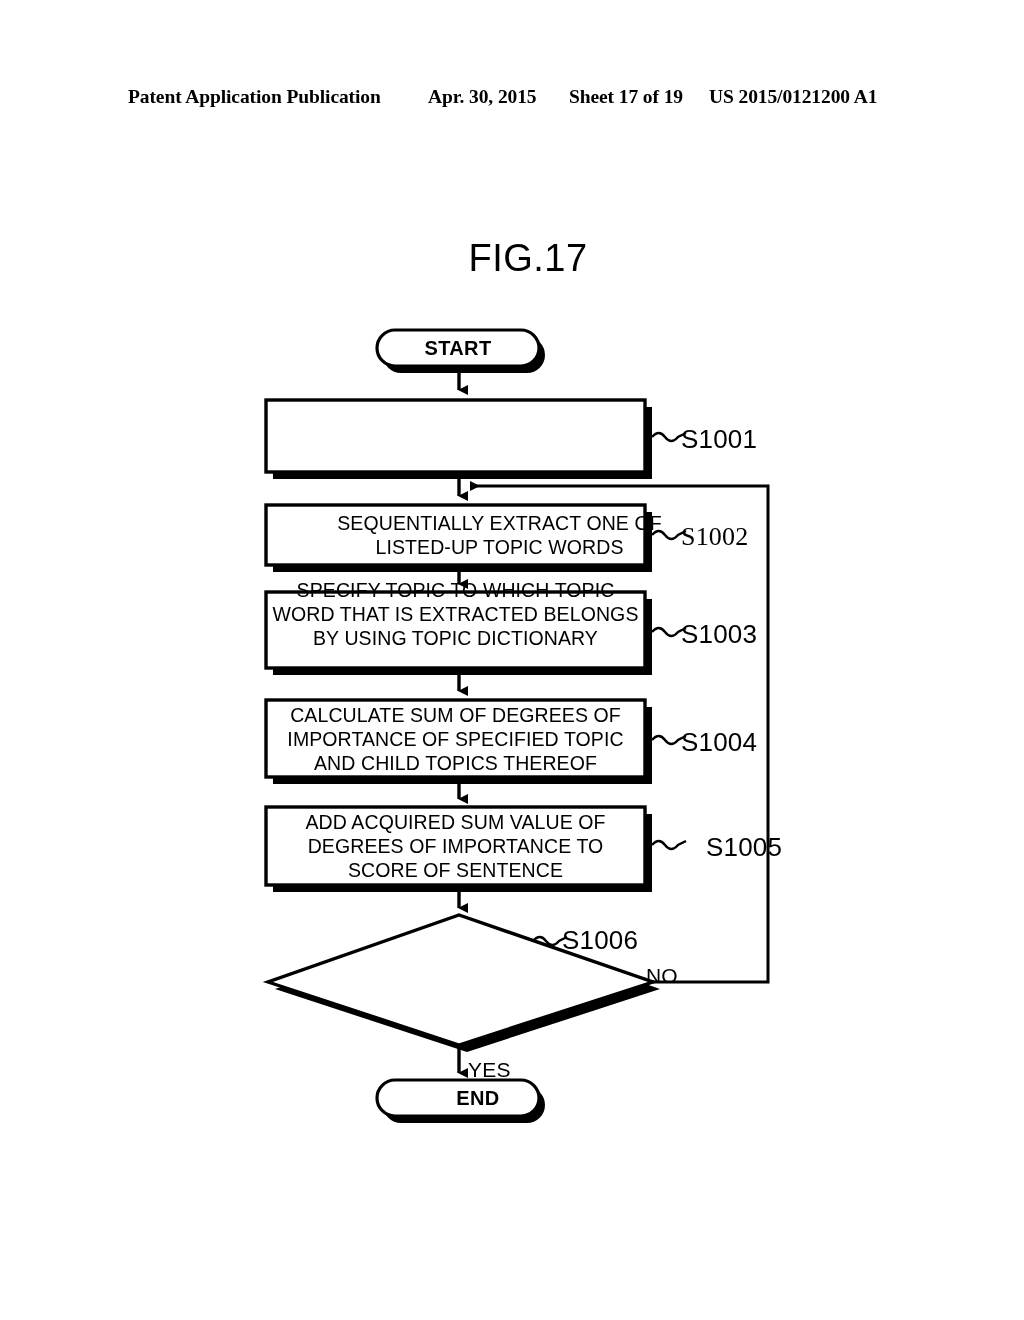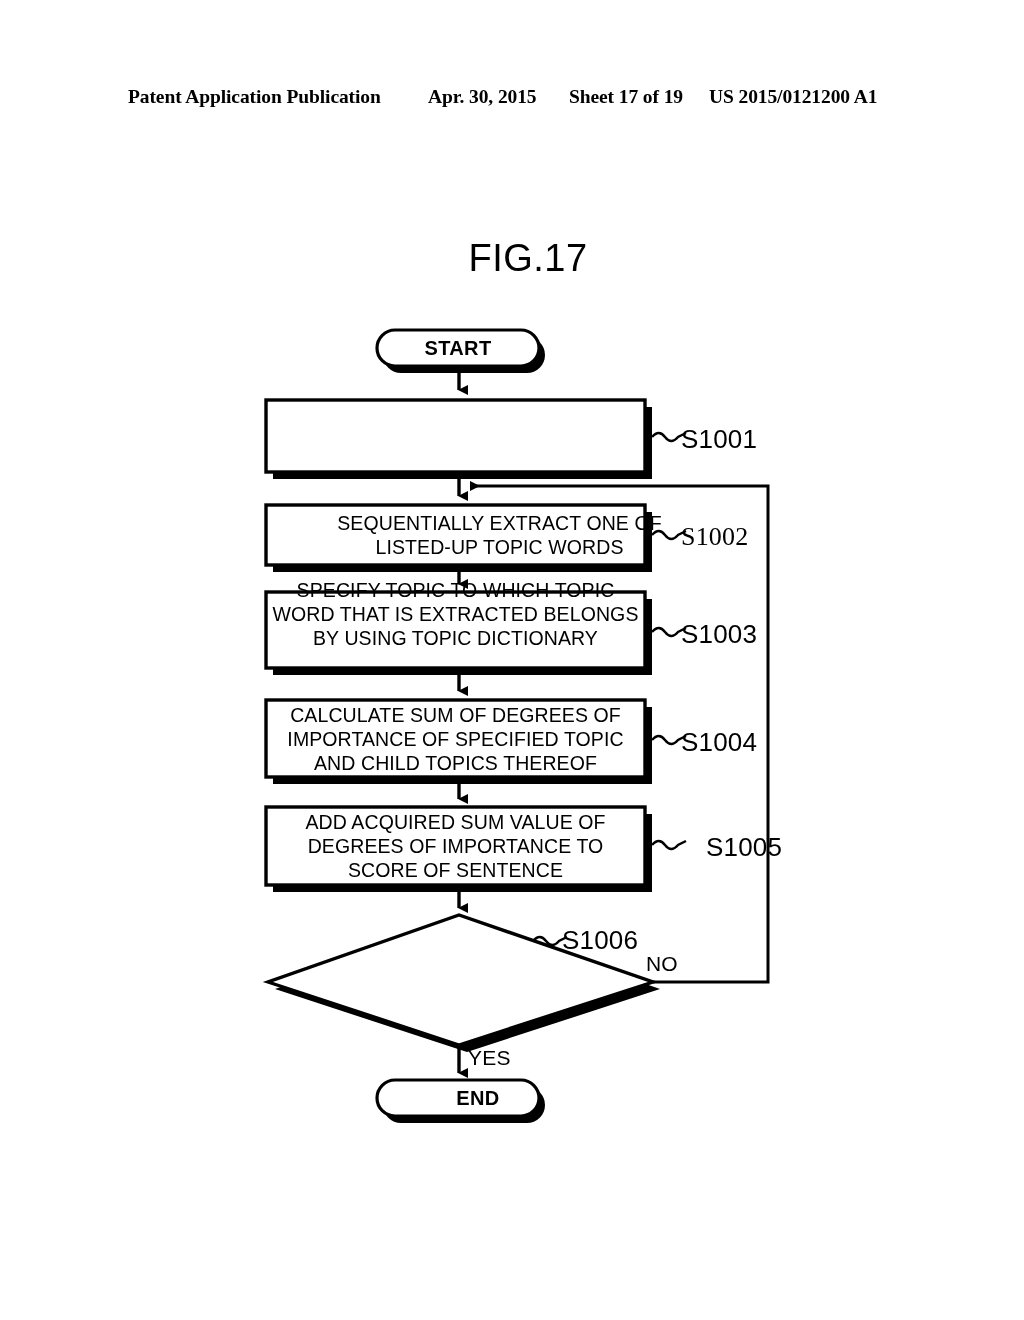--- a/index.html
+++ b/index.html
@@ -87,20 +87,21 @@
     position: absolute;
     font-size: 26px;
     letter-spacing: 0.2px;
     white-space: nowrap;
   }
   .edge-label {
     position: absolute;
     font-size: 21px;
     letter-spacing: 0.2px;
     white-space: nowrap;
+    margin-top: 12px;
   }
 </style>
 </head>
 <body>
 
 <div id="patent-header">
   <span class="hdr-seg" id="hdr-publication">Patent Application Publication</span>
   <span class="hdr-seg" id="hdr-date">Apr. 30, 2015</span>
   <span class="hdr-seg" id="hdr-sheet">Sheet 17 of 19</span>
   <span class="hdr-seg" id="hdr-docnum">US 2015/0121200 A1</span>

